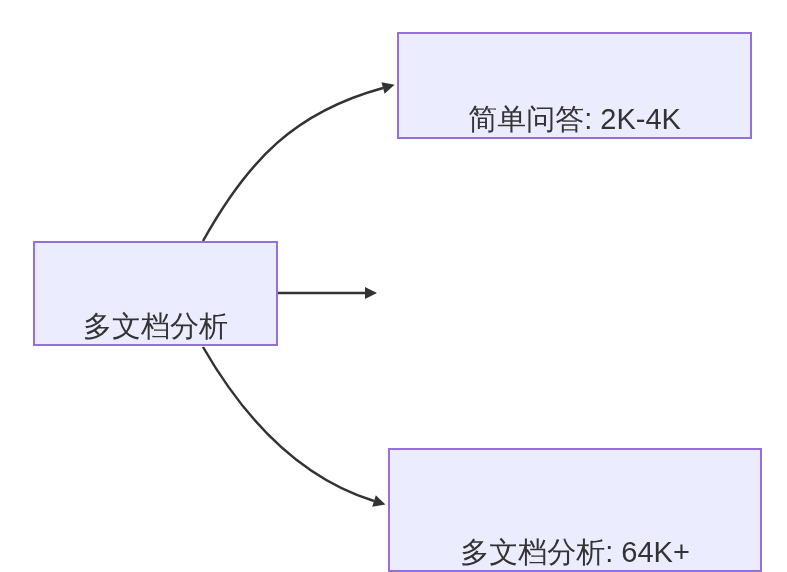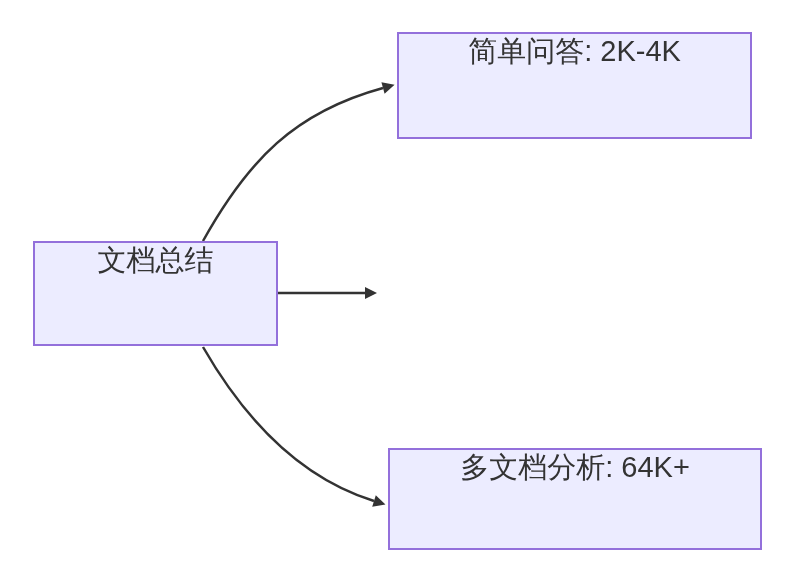--- a/index.html
+++ b/index.html
@@ -34,31 +34,31 @@
   .arrowhead{
     fill:var(--edge-color);
     stroke:none;
   }
   .node{
     position:absolute;
     box-sizing:border-box;
     background:var(--node-fill);
     border:2.5px solid var(--node-border);
     display:flex;
-    align-items:flex-start;
+    align-items:flex-end;
     justify-content:center;
     color:var(--text-color);
     font-size:29px;
     line-height:1.2;
     white-space:nowrap;
   }
   .node-task-type  {left:33px;  top:241px; width:245px; height:105px;}
   .node-simple-qa  {left:397px; top:32px;  width:355px; height:107px;}
   .node-doc-summary{left:379px; top:240px; width:389px; height:113px;}
-  .node-multi-doc  {left:388px; top:448px; width:374px; height:102px;}
+  .node-multi-doc  {left:388px; top:448px; width:374px; height:124px;}
 </style>
 </head>
 <body>
 
 <div class="canvas">
 
   <svg class="edges-layer" width="787" height="572" viewBox="0 0 787 572" xmlns="http://www.w3.org/2000/svg">
     <defs>
       <marker id="arrow" viewBox="0 0 10 10" refX="0" refY="5" markerUnits="userSpaceOnUse" markerWidth="14" markerHeight="12" orient="auto">
         <path class="arrowhead" d="M 0 0 L 10 5 L 0 10 z"></path>
@@ -66,21 +66,21 @@
     </defs>
 
     <path class="edge-path" marker-end="url(#arrow)" d="M 203 241 C 248 160, 295 112, 383 88"></path>
 
     <path class="edge-path" marker-end="url(#arrow)" d="M 278 293 L 365 293"></path>
 
     <path class="edge-path" marker-end="url(#arrow)" d="M 203 347 C 245 420, 300 478, 374 501"></path>
   </svg>
 
   <div class="node node-task-type">
-    <span>文档总结</span>
+    <span>多文档分析</span>
   </div>
 
   <div class="node node-simple-qa">
     <span>简单问答: 2K-4K</span>
   </div>
 
 
   <div class="node node-multi-doc">
     <span>多文档分析: 64K+</span>
   </div>

